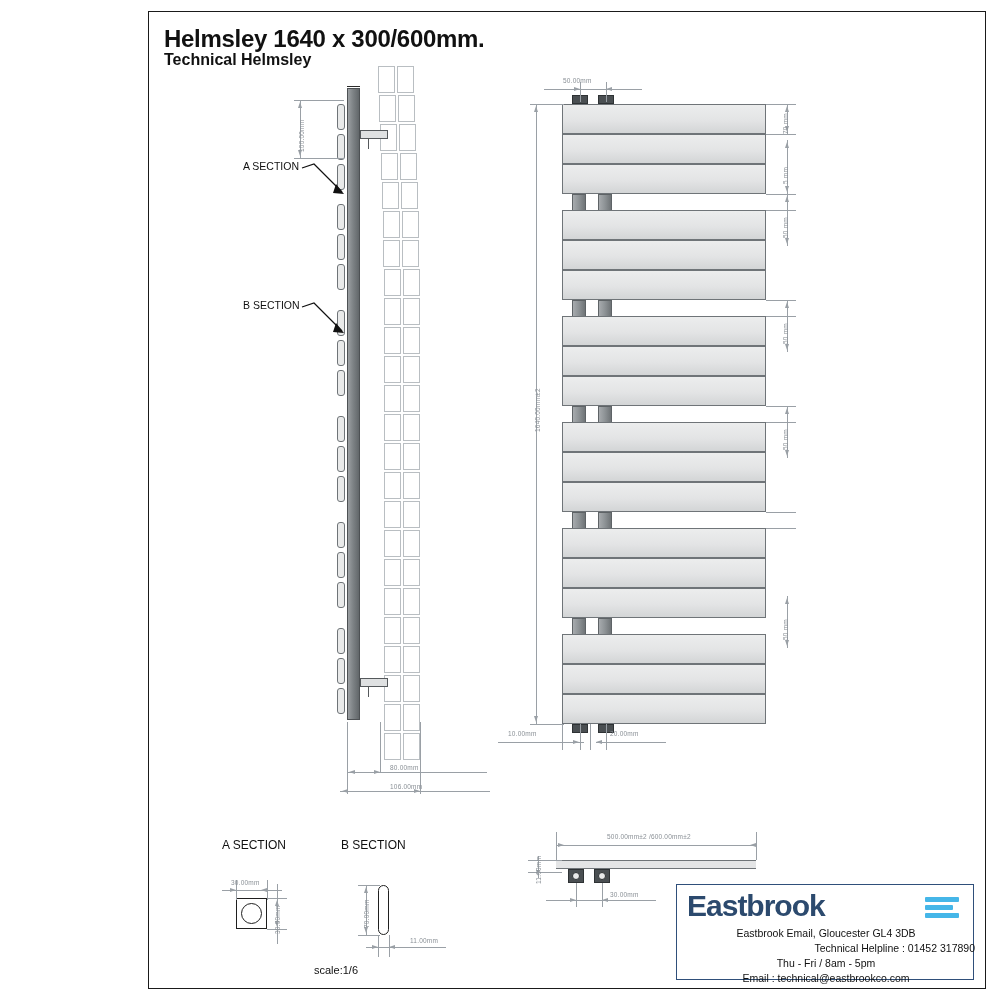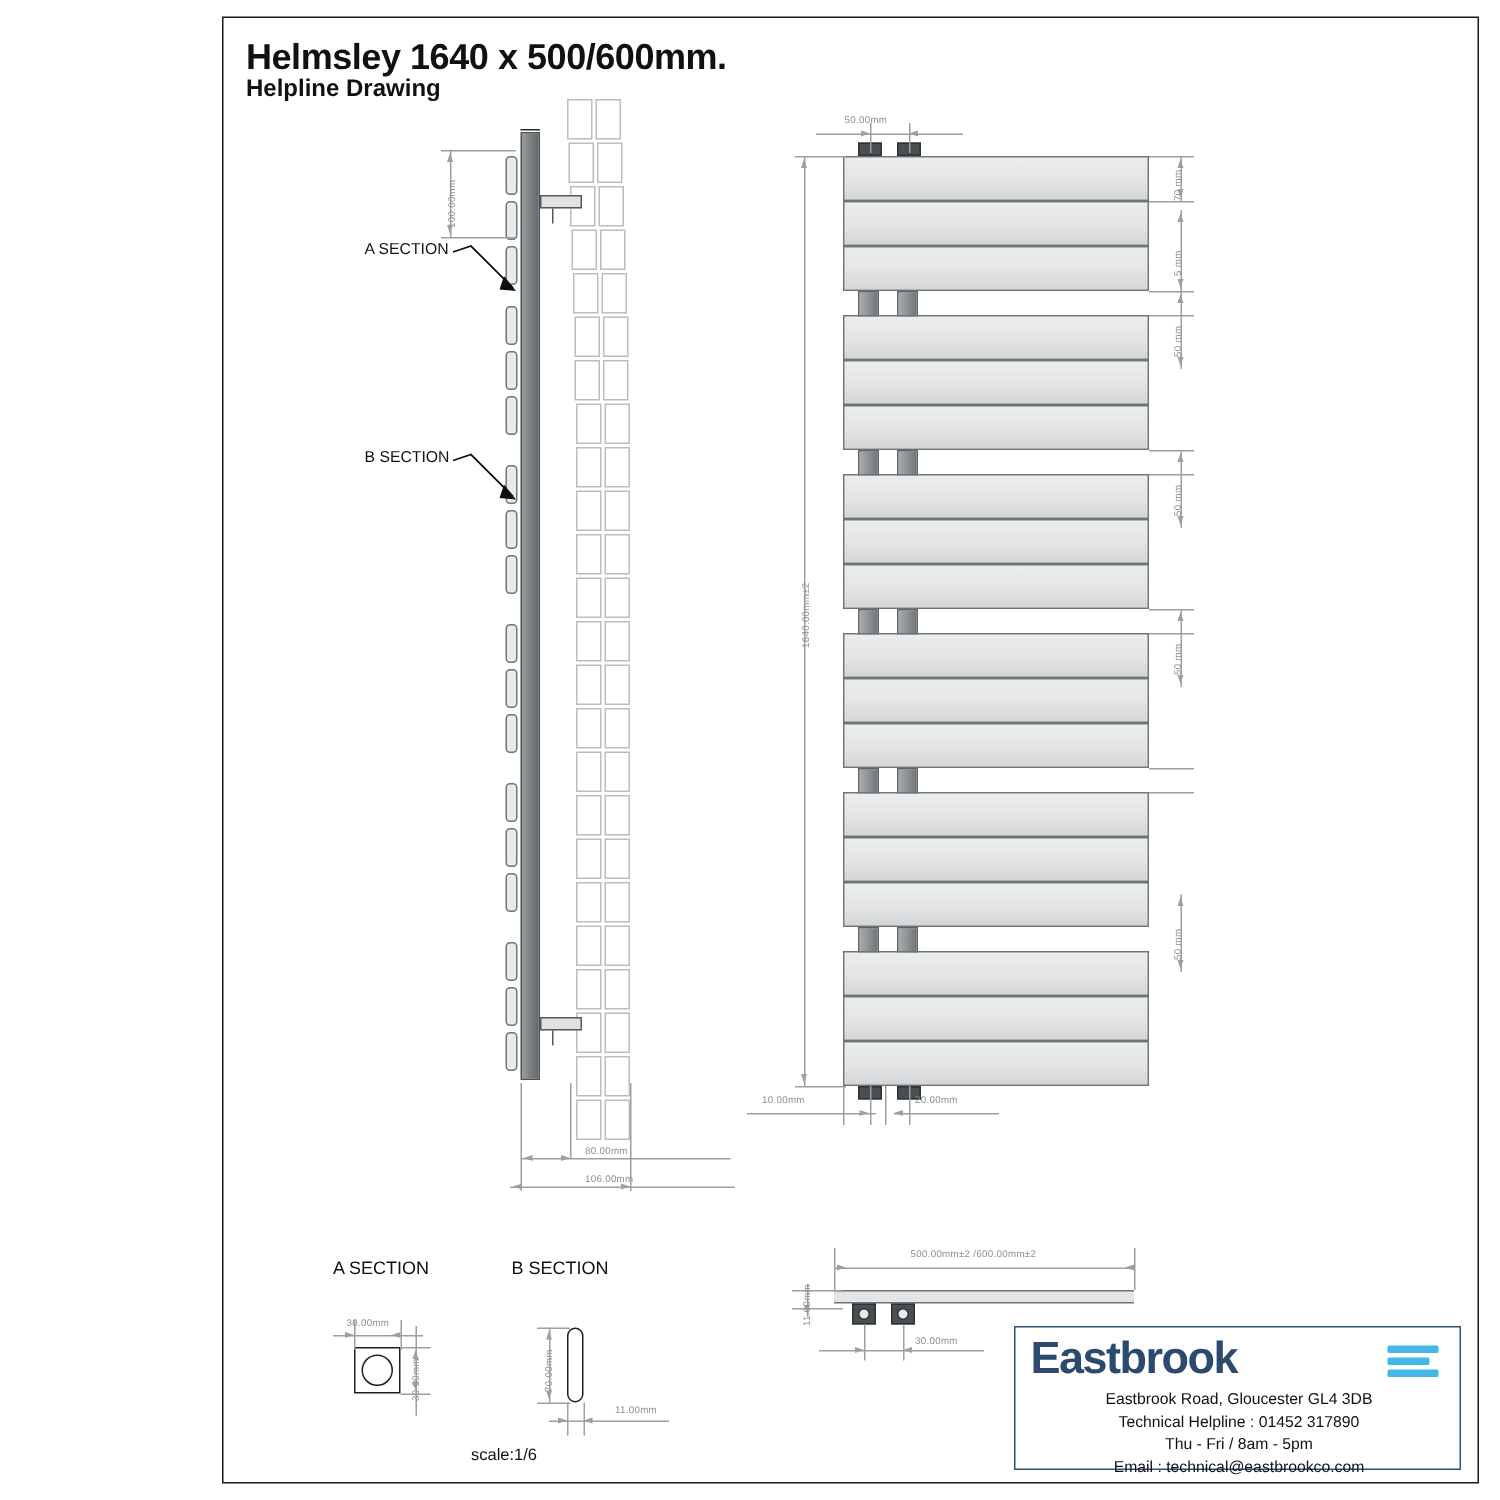--- a/index.html
+++ b/index.html
@@ -51,22 +51,22 @@
   .scale-lbl{position:absolute;font-size:11px;color:#111;}
   .acc{position:absolute;}
 </style>
 </head>
 <body>
 
 <div id="sheet">
 
   <div class="frame"></div>
 
-  <div class="title1">Helmsley 1640 x 500/600mm.</div>
-  <div class="title2">Helpline Drawing</div>
+  <div class="title1">Helmsley 1640 x 300/600mm.</div>
+  <div class="title2">Technical Helmsley</div>
 
   <div>
 
     <div class="wall" style="left:378px;top:62px;width:42px;height:710px;">
       <div class="brick" style="left:0px;top:4px;width:17px;height:27px;"></div>
       <div class="brick" style="left:19px;top:4px;width:17px;height:27px;"></div>
       <div class="brick" style="left:1px;top:33px;width:17px;height:27px;"></div>
       <div class="brick" style="left:20px;top:33px;width:17px;height:27px;"></div>
       <div class="brick" style="left:2px;top:62px;width:17px;height:27px;"></div>
       <div class="brick" style="left:21px;top:62px;width:17px;height:27px;"></div>
@@ -360,19 +360,19 @@
 
   <div class="scale-lbl" style="left:314px;top:964px;">scale:1/6</div>
 
   <div class="logobox">
     <div class="logo-word">Eastbrook</div>
     <div class="logo-mark">
       <i class="s1"></i>
         <i class="s2"></i>
         <i class="s3"></i>
     </div>
-    <div class="addr" style="top:42px;">Eastbrook Road, Gloucester GL4 3DB</div>
-    <div class="addr" style="top:57px;">Technical Helpline : 01452 317890</div>
+    <div class="addr" style="top:42px;">Eastbrook Email, Gloucester GL4 3DB</div>
+    <div class="addr" style="top:57px;text-align:right;">Technical Helpline : 01452 317890</div>
     <div class="addr" style="top:72px;">Thu - Fri / 8am - 5pm</div>
     <div class="addr" style="top:87px;">Email : technical@eastbrookco.com</div>
   </div>
 
 </div>
 
 </body></html>

